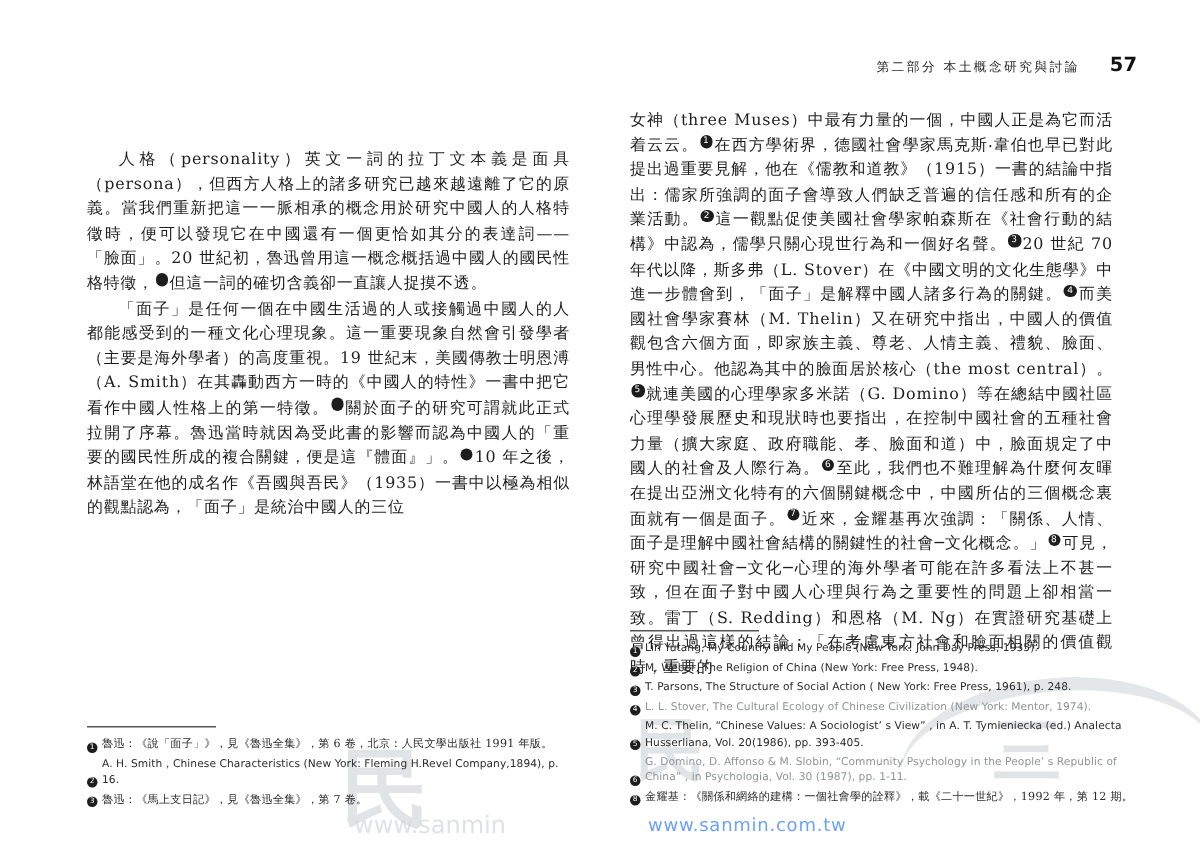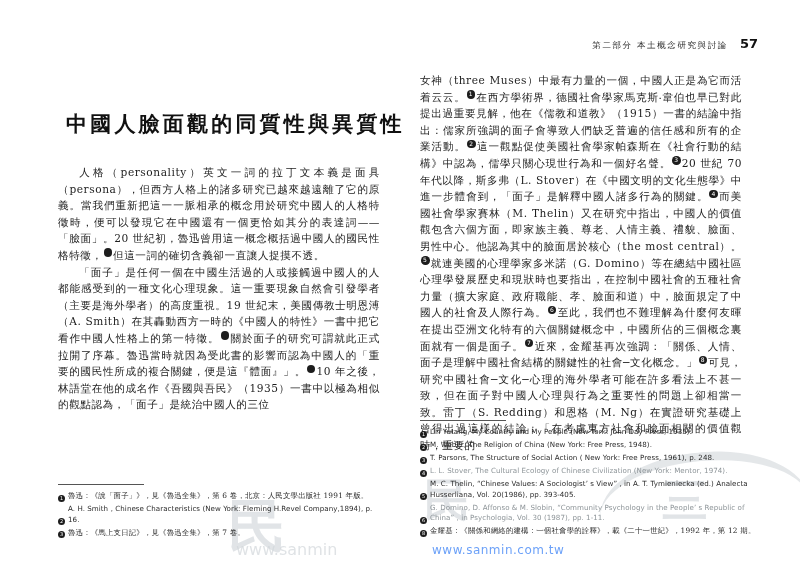--- a/index.html
+++ b/index.html
@@ -88,21 +88,21 @@
     padding: 0;
   }
 
   
   .running-head {
     position: absolute;
     top: 36px;
     right: 42px;
     display: flex;
     align-items: baseline;
-    gap: 12px;
+    gap: 20px;
     white-space: nowrap;
   }
   .running-head .rh-text {
     font-size: 8.5px;
     letter-spacing: 1.6px;
     color: #2a2a2a;
   }
   .running-head .rh-page {
     font-size: 13px;
     font-weight: 700;
@@ -229,21 +229,20 @@
 
 <div class="page">
 
   <div class="running-head">
     <span class="rh-text">第二部分  本土概念研究與討論</span>
     <span class="rh-page">57</span>
   </div>
 
   <div class="col col-left">
 
-    <h1 class="chapter-title">中國人臉面觀的同質性與異質性</h1>
 
     <div class="body-block">
       <p class="para"><span>人格（personality）英文一詞的拉丁文本義是面具（persona），但西方人格上的諸多研究已越來越遠離了它的原義。當我們重新把這一一脈相承的概念用於研究中國人的人格特徵時，便可以發現它在中國還有一個更恰如其分的表達詞——「臉面」。20 世紀初，魯迅曾用這一概念概括過中國人的國民性格特徵，<span class="fn-circ">1</span>但這一詞的確切含義卻一直讓人捉摸不透。</span></p>
     </div>
 
 
     <p class="para"><span>「面子」是任何一個在中國生活過的人或接觸過中國人的人都能感受到的一種文化心理現象。這一重要現象自然會引發學者（主要是海外學者）的高度重視。19 世紀末，美國傳教士明恩溥（A. Smith）在其轟動西方一時的《中國人的特性》一書中把它看作中國人性格上的第一特徵。<span class="fn-circ">2</span>關於面子的研究可謂就此正式拉開了序幕。魯迅當時就因為受此書的影響而認為中國人的「重要的國民性所成的複合關鍵，便是這『體面』」。<span class="fn-circ">3</span>10 年之後，林語堂在他的成名作《吾國與吾民》（1935）一書中以極為相似的觀點認為，「面子」是統治中國人的三位</span></p>
   </div>
 
   <div class="col col-right">

